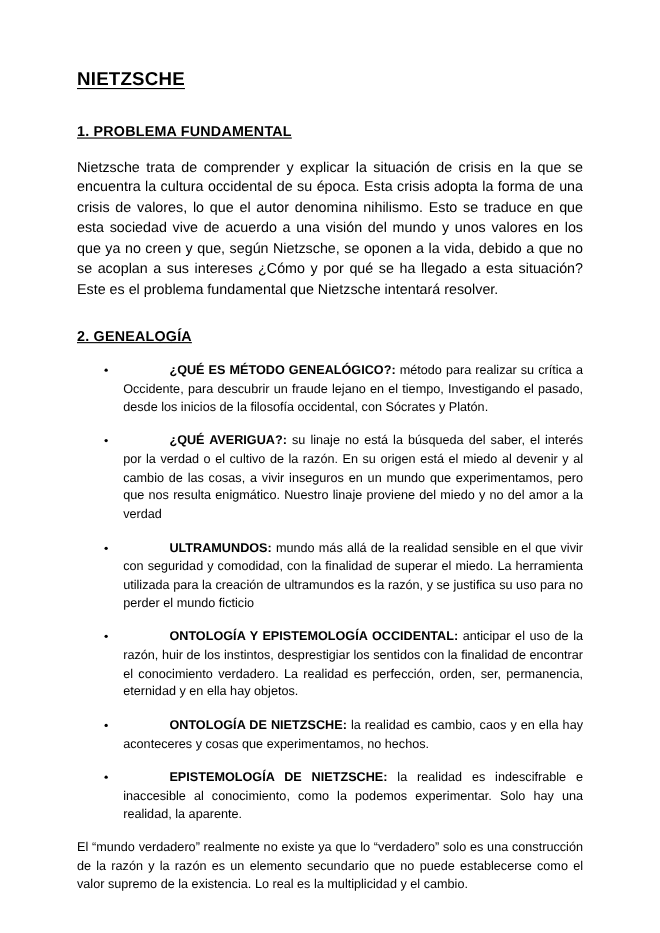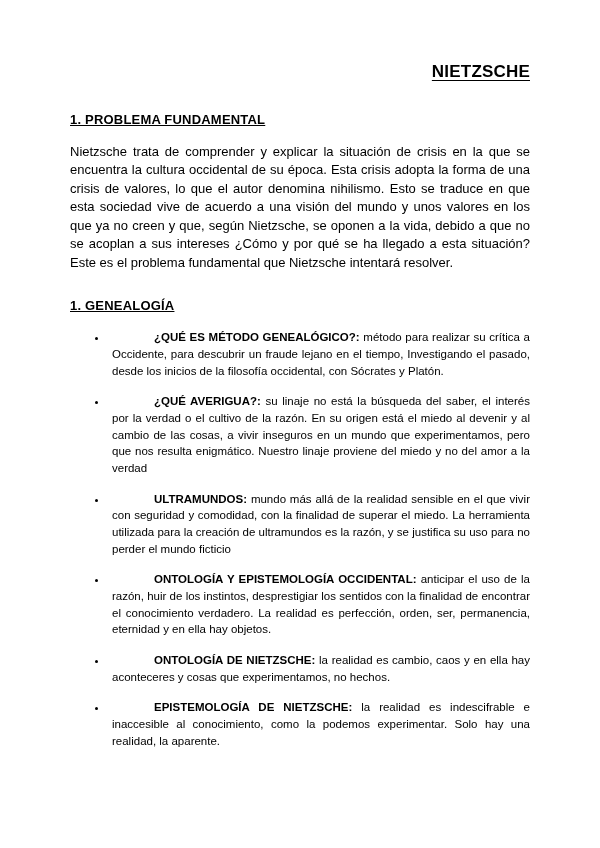--- a/index.html
+++ b/index.html
@@ -21,21 +21,20 @@
     background: #ffffff;
     padding: 62px 70px 40px 70px;
   }
   .doc-title {
     font-size: 17px;
     font-weight: bold;
     text-decoration: underline;
     text-underline-offset: 3px;
     margin: 0 0 30px 0;
     letter-spacing: 0.2px;
-    text-align: right;
   }
   .section-heading {
     font-size: 13px;
     font-weight: bold;
     margin: 26px 0 16px 0;
     letter-spacing: 0.2px;
     text-decoration: underline;
   }
   .body-paragraph {
     font-size: 13px;
@@ -69,21 +68,21 @@
 </head>
 <body>
 
 <div class="page">
 
   <h1 class="doc-title">NIETZSCHE</h1>
 
   <h2 class="section-heading">1. PROBLEMA FUNDAMENTAL</h2>
   <p class="body-paragraph">Nietzsche trata de comprender y explicar la situación de crisis en la que se encuentra la cultura occidental de su época. Esta crisis adopta la forma de una crisis de valores, lo que el autor denomina nihilismo. Esto se traduce en que esta sociedad vive de acuerdo a una visión del mundo y unos valores en los que ya no creen y que, según Nietzsche, se oponen a la vida, debido a que no se acoplan a sus intereses ¿Cómo y por qué se ha llegado a esta situación? Este es el problema fundamental que Nietzsche intentará resolver.</p>
 
-  <h2 class="section-heading">1. GENEALOGÍA</h2>
+  <h2 class="section-heading">2. GENEALOGÍA</h2>
   <ul class="bullet-list">
     <li class="bullet-item">
       <span class="bullet-label">¿QUÉ ES MÉTODO GENEALÓGICO?:</span>
       <span class="bullet-text">método para realizar su crítica a Occidente, para descubrir un fraude lejano en el tiempo, Investigando el pasado, desde los inicios de la filosofía occidental, con Sócrates y Platón.</span>
     </li>
     <li class="bullet-item">
       <span class="bullet-label">¿QUÉ AVERIGUA?:</span>
       <span class="bullet-text">su linaje no está la búsqueda del saber, el interés por la verdad o el cultivo de la razón. En su origen está el miedo al devenir y al cambio de las cosas, a vivir inseguros en un mundo que experimentamos, pero que nos resulta enigmático. Nuestro linaje proviene del miedo y no del amor a la verdad</span>
     </li>
     <li class="bullet-item">
@@ -100,14 +99,15 @@
     <li class="bullet-item">
       <span class="bullet-label">ONTOLOGÍA DE NIETZSCHE:</span>
       <span class="bullet-text">la realidad es cambio, caos y en ella hay aconteceres y cosas que experimentamos, no hechos.</span>
     </li>
     <li class="bullet-item">
       <span class="bullet-label">EPISTEMOLOGÍA DE NIETZSCHE:</span>
       <span class="bullet-text">la realidad es indescifrable e inaccesible al conocimiento, como la podemos experimentar. Solo hay una realidad, la aparente.</span>
     </li>
   </ul>
 
+  <p class="closing-paragraph">El “mundo verdadero” realmente no existe ya que lo “verdadero” solo es una construcción de la razón y la razón es un elemento secundario que no puede establecerse como el valor supremo de la existencia. Lo real es la multiplicidad y el cambio.</p>
 
 </div>
 
 </body></html>

